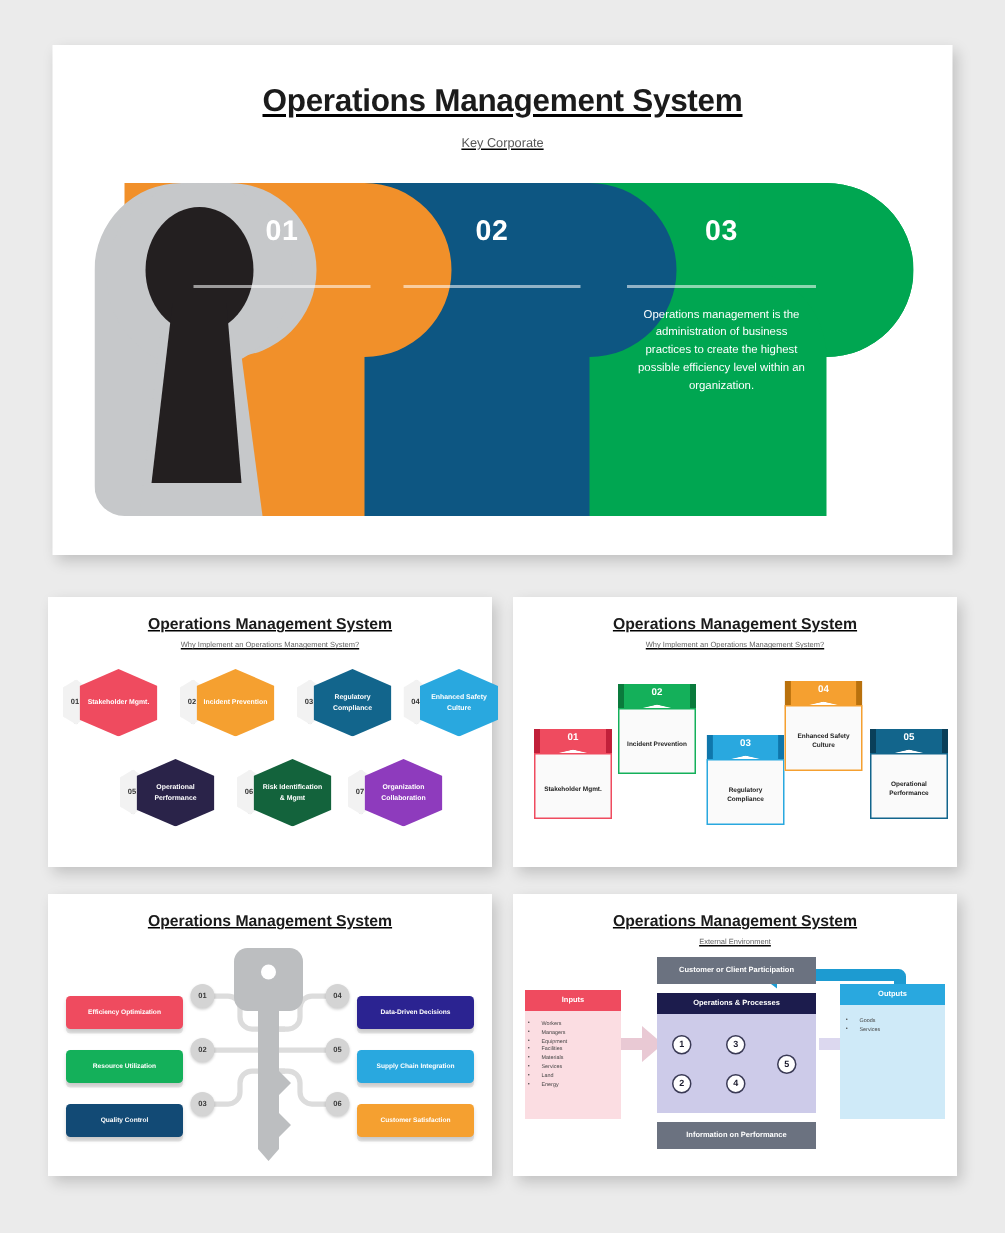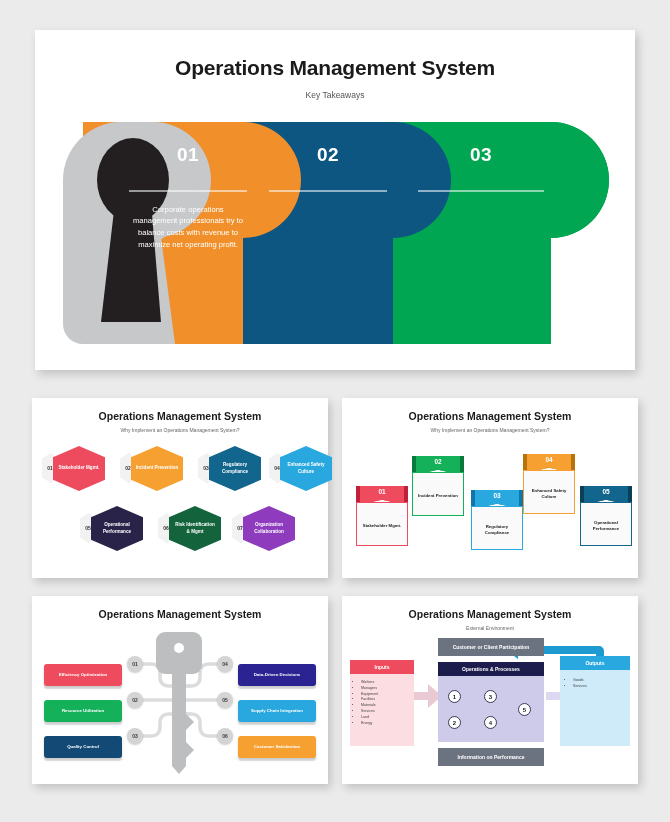--- a/index.html
+++ b/index.html
@@ -9,20 +9,21 @@
     font-family: "Liberation Sans", sans-serif;
     overflow: hidden;
     position: relative;
   }
 
   
   .slide {
     position: absolute;
     background: #ffffff;
     box-shadow: 3px 4px 9px rgba(0,0,0,0.18);
+    text-decoration: underline;
   }
 
   
   #hero { left: 35px; top: 30px; width: 600px; height: 340px; }
 
   .hero-title {
     text-align: center;
     font-size: 21px;
     font-weight: bold;
     color: #1b1b1b;
@@ -187,21 +188,21 @@
     position: absolute;
     font-size: 3.6px; color: #444; line-height: 1.62;
   }
   .flist li { margin-left: 7px; }
 </style>
 </head>
 <body>
 
 <div class="slide" id="hero">
   <div class="hero-title">Operations Management System</div>
-  <div class="hero-sub">Key Takeaways</div>
+  <div class="hero-sub">Key Corporate</div>
 
   <div class="hero-stage">
     <svg width="546" height="222" viewBox="0 0 546 222" xmlns="http://www.w3.org/2000/svg">
 
       <path d="M310,0 H488 a58,58 0 0 1 0,116 V222 H310 Z" fill="#00a651"></path>
       <path d="M430,0 h58 a58,58 0 0 1 0,116 a58,58 0 0 0 -58,-58 Z" fill="#00a651"></path>
 
       <path d="M160,0 H330 a58,58 0 0 1 0,116 V222 H160 Z" fill="#0d5682"></path>
 
       <path d="M20,0 H180 a58,58 0 0 1 0,116 V222 H20 Z" fill="#f1902a"></path>
@@ -210,31 +211,31 @@
       <circle cx="70" cy="62" r="62" fill="#c6c8ca"></circle>
       <path d="M44,100 L96,100 L112,222 L30,222 Z" fill="#c6c8ca"></path>
 
       <ellipse cx="70" cy="58" rx="36" ry="42" fill="#231f20"></ellipse>
       <path d="M52,80 L88,80 L98,200 L38,200 Z" fill="#231f20"></path>
     </svg>
 
     <div class="col-overlay" style="left:60px;width:130px;">
       <div class="col-num">01</div>
       <div class="col-rule" style="width:118px;"></div>
-      <div class="col-body" style="width:112px;">Corporate operations management professionals try to balance costs with revenue to maximize net operating profit.</div>
     </div>
 
     <div class="col-overlay" style="left:200px;width:130px;">
       <div class="col-num">02</div>
       <div class="col-rule" style="width:118px;"></div>
     </div>
 
     <div class="col-overlay" style="left:348px;width:140px;">
       <div class="col-num">03</div>
       <div class="col-rule" style="width:126px;"></div>
+      <div class="col-body" style="width:118px;">Operations management is the administration of business practices to create the highest possible efficiency level within an organization.</div>
     </div>
   </div>
 </div>
 
 <div class="slide thumb" id="t1">
   <div class="t-title">Operations Management System</div>
   <div class="t-sub">Why Implement an Operations Management System?</div>
 
   <div class="hex-wrap" style="left:10px;top:48px;">
     <div class="hex-badge">01</div>

